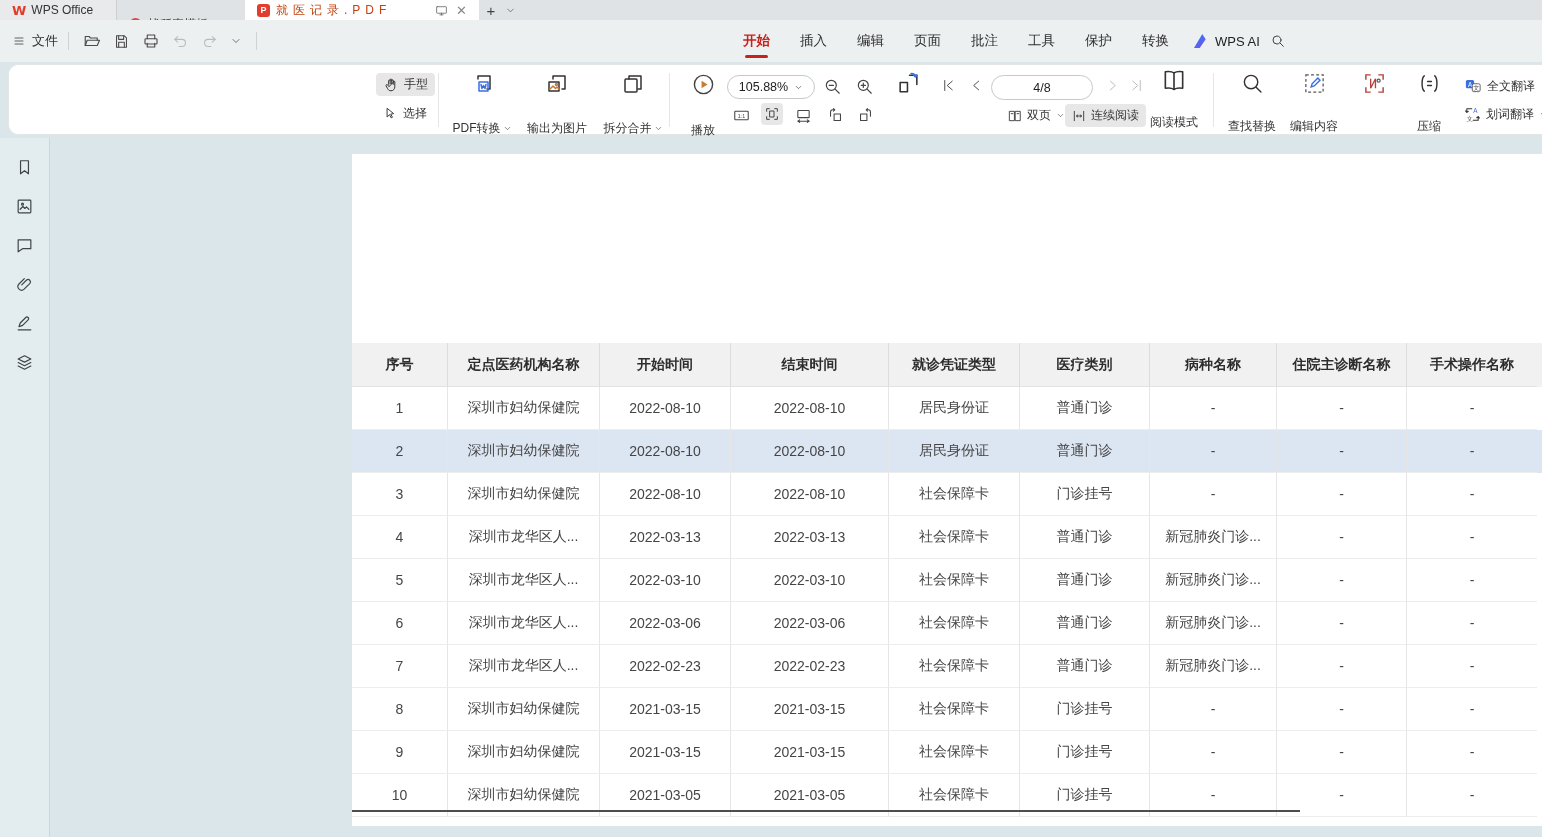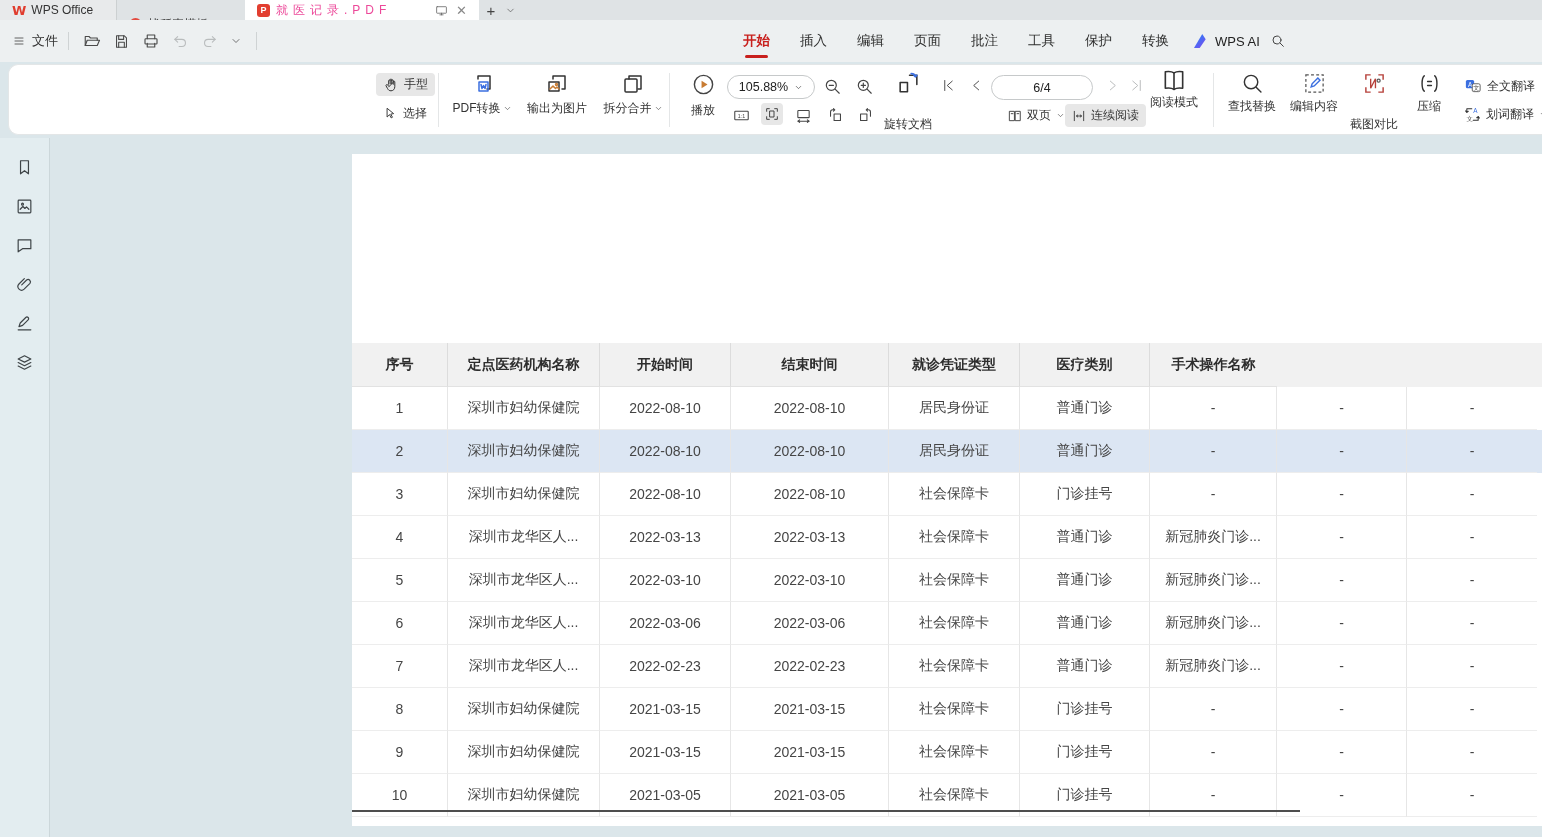--- a/index.html
+++ b/index.html
@@ -18,21 +18,21 @@
   
   .tabbar{position:absolute;left:0;top:0;width:1542px;height:20px;background:var(--tabbar-bg);display:flex;align-items:stretch;}
   .wtab{display:flex;align-items:center;gap:6px;padding:0 12px;font-size:12px;color:#333;background:#e8eaeb;border-right:1px solid #ccd0d1;cursor:default;}
   .wtab.first{width:117px;}
   .wtab.second{width:128px;margin-top:24px;}
   .wtab.active{background:#ffffff;border-right:none;width:234px;position:relative;}
   .wlogo{color:#e03c2d;font-weight:bold;font-size:13px;font-family:"DejaVu Sans",sans-serif;letter-spacing:-1px;}
   .docer{width:13px;height:13px;border-radius:50%;background:var(--docer-red);position:relative;flex:none;}
   .docer::after{content:'';position:absolute;left:3px;top:4px;width:7px;height:5px;border-radius:50% 60% 40% 50%;border-bottom:2px solid #fff;transform:rotate(-12deg);}
   .pdfbadge{width:13px;height:13px;border-radius:3px;background:var(--pdf-red);color:#fff;font-size:9px;font-weight:bold;display:flex;align-items:center;justify-content:center;flex:none;}
-  .doctitle{letter-spacing:5px;color:#ec4899;white-space:nowrap;overflow:hidden;flex:1;}
+  .doctitle{letter-spacing:5px;color:#c2410c;white-space:nowrap;overflow:hidden;flex:1;}
   .tab-tools{display:flex;align-items:center;gap:8px;margin-left:auto;color:#666;}
   .closex{font-size:13px;color:#888;line-height:1;cursor:pointer;}
   .newtab{display:flex;align-items:center;justify-content:center;width:24px;font-size:15px;color:#444;cursor:pointer;}
   .tabchev{display:flex;align-items:center;color:#555;cursor:pointer;margin-left:2px;}
 
   
   .menubar{position:absolute;left:0;top:20px;width:1542px;height:42px;background:var(--menubar-bg);display:flex;align-items:center;}
   .filebtn{display:flex;align-items:center;gap:6px;font-size:13px;color:#333;padding:0 10px 0 12px;cursor:pointer;}
   .vdiv{width:1px;height:18px;background:#cfd3d4;}
   .quick{display:flex;align-items:center;gap:12px;padding:0 14px;color:var(--icon-ink);}
@@ -42,21 +42,21 @@
   .menu-item{font-size:13.5px;color:#2e2e2e;margin:0 15px;cursor:pointer;position:relative;padding:11px 0;}
   .menu-item.active{color:var(--accent-red);font-weight:bold;}
   .menu-item.active::after{content:'';position:absolute;left:2px;right:2px;bottom:3px;height:3px;border-radius:2px;background:var(--accent-red);}
   .wpsai{position:absolute;left:1194px;top:0;height:42px;display:flex;align-items:center;gap:6px;font-size:13px;color:#222;cursor:pointer;}
   .ailogo{width:15px;height:14px;background:linear-gradient(135deg,#2f7bf5 20%,#7a4df0 80%);clip-path:polygon(0 100%,55% 0,78% 38%,38% 100%);}
   .menusearch{position:absolute;left:1270px;top:13px;color:#444;cursor:pointer;}
 
   
   .tool-wrap{position:absolute;left:0;top:62px;width:1542px;height:76px;background:var(--doc-bg);}
   .panel{position:absolute;left:8px;top:2px;width:1534px;height:71px;background:#fff;border:1px solid #e3e6e7;border-radius:10px 0 0 10px;border-right:none;}
-  .tb{position:absolute;display:flex;flex-direction:column;align-items:center;cursor:pointer;color:#333;}
+  .tb{position:absolute;display:flex;flex-direction:column;align-items:center;cursor:pointer;color:#333;gap:20px;}
   .tb .lbl{font-size:12px;color:#333;margin-top:4px;white-space:nowrap;display:flex;align-items:center;gap:2px;}
   .smallbtn{position:absolute;display:flex;align-items:center;gap:5px;font-size:12px;color:#333;padding:3px 7px;border-radius:4px;cursor:pointer;white-space:nowrap;}
   .smallbtn.on{background:var(--btn-active);}
   .tdiv{position:absolute;width:1px;background:#e4e6e7;top:8px;height:54px;}
   .pill{border:1px solid #c6c9ca;border-radius:13px;background:#fff;display:flex;align-items:center;justify-content:center;font-size:12.5px;color:#222;gap:6px;}
   .navbtn{position:absolute;color:#444;cursor:pointer;}
   .navbtn.disabled{color:#b5b8b9;cursor:default;}
   .mini{position:absolute;color:#454545;cursor:pointer;}
   .mini.on{background:var(--btn-active);border-radius:4px;}
 
@@ -317,21 +317,21 @@
         <svg class="ic" width="15" height="15" viewBox="0 0 24 24">
             <path d="M6 4v16M18 5l-8 7 8 7"></path>
           </svg>
       </span>
       <span class="navbtn" style="left:960px;top:13px;">
         <svg class="ic" width="15" height="15" viewBox="0 0 24 24">
             <path d="M15.5 5l-8 7 8 7"></path>
           </svg>
       </span>
       <span class="pill" style="position:absolute;left:982px;top:10px;width:102px;height:25px;">
-        <span>6/4</span>
+        <span>4/8</span>
       </span>
       <span class="navbtn disabled" style="left:1096px;top:13px;">
         <svg class="ic" width="15" height="15" viewBox="0 0 24 24">
             <path d="M8.5 5l8 7-8 7"></path>
           </svg>
       </span>
       <span class="navbtn disabled" style="left:1120px;top:13px;">
         <svg class="ic" width="15" height="15" viewBox="0 0 24 24">
             <path d="M18 4v16M6 5l8 7-8 7"></path>
           </svg>
@@ -477,20 +477,22 @@
   <div class="docarea">
     <div class="page">
       <div class="rtable">
         <div class="thr">
             <div class="th">序号</div>
             <div class="th">定点医药机构名称</div>
             <div class="th">开始时间</div>
             <div class="th">结束时间</div>
             <div class="th">就诊凭证类型</div>
             <div class="th">医疗类别</div>
+            <div class="th">病种名称</div>
+            <div class="th">住院主诊断名称</div>
             <div class="th">手术操作名称</div>
           </div>
         <div>
             <div class="tr">
               <div class="td">1</div>
               <div class="td">深圳市妇幼保健院</div>
               <div class="td">2022-08-10</div>
               <div class="td">2022-08-10</div>
               <div class="td">居民身份证</div>
               <div class="td">普通门诊</div>

